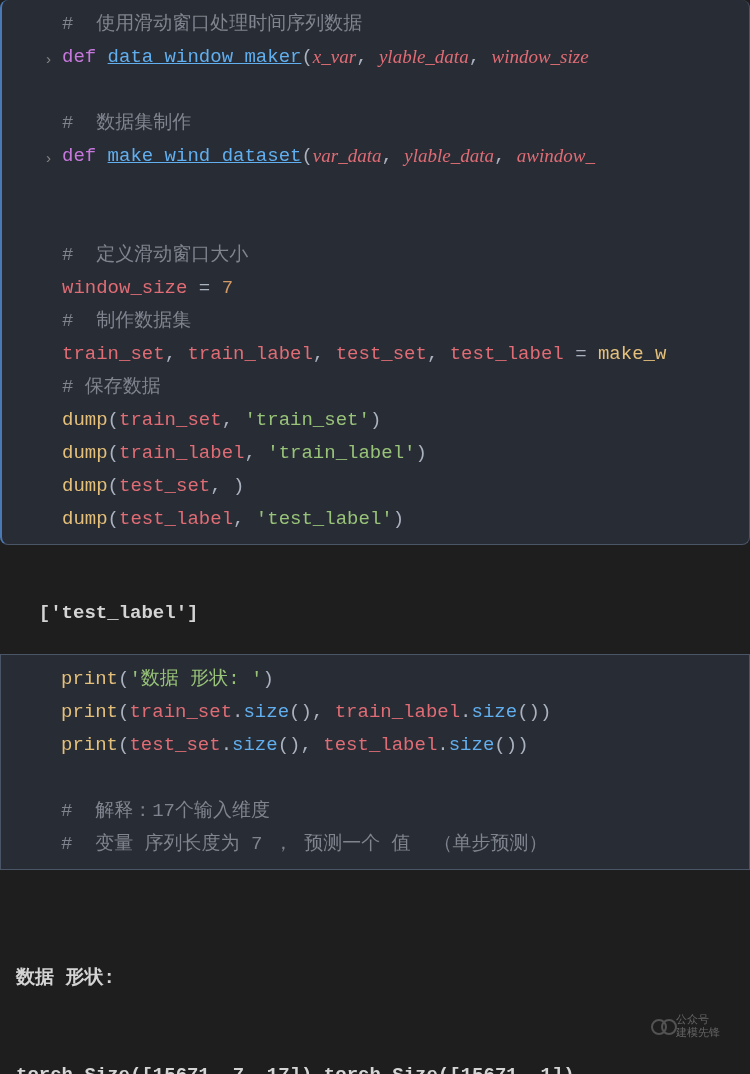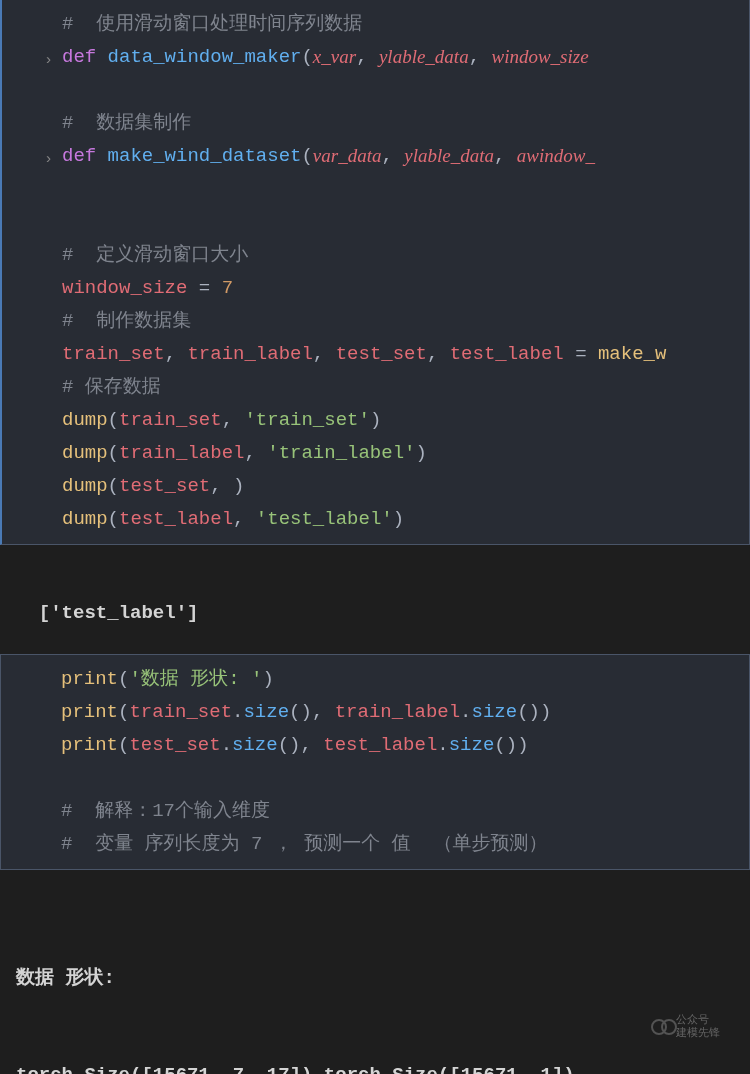--- a/index.html
+++ b/index.html
@@ -24,20 +24,21 @@
       padding: 8px 0;
       margin-bottom: 16px;
       overflow: hidden;
     }
     .code-block.first {
       border-top-left-radius: 0;
       border-top-right-radius: 0;
       margin-top: 0;
       border-top: none;
       border-left: 2px solid #4a7ab5;
+      border-radius: 8px;
     }
     .line {
       display: flex;
       white-space: pre;
       padding-left: 60px;
       position: relative;
       min-height: 33px;
       align-items: center;
     }
     .fold {
@@ -55,21 +56,21 @@
       font-weight: bold;
     }
     .output-block.result {
       padding: 4px 16px;
       margin-bottom: 20px;
     }
     
     
     .comment { color: #7f848e; }
     .keyword { color: #c678dd; }
-    .function-def { color: #61afef; }
+    .function-def { color: #61afef; text-decoration: underline; }
     .variable { color: #e06c75; }
     .param { color: #e06c75; font-style: italic; font-family: Liberation Serif, serif; }
     .operator { color: #abb2bf; }
     .punctuation { color: #abb2bf; }
     .number { color: #d19a66; }
     .string { color: #98c379; }
     .var-blue { color: #61afef; }
     .builtin { color: #e5c07b; }
     .call-orange { color: #e5c07b; }
     

